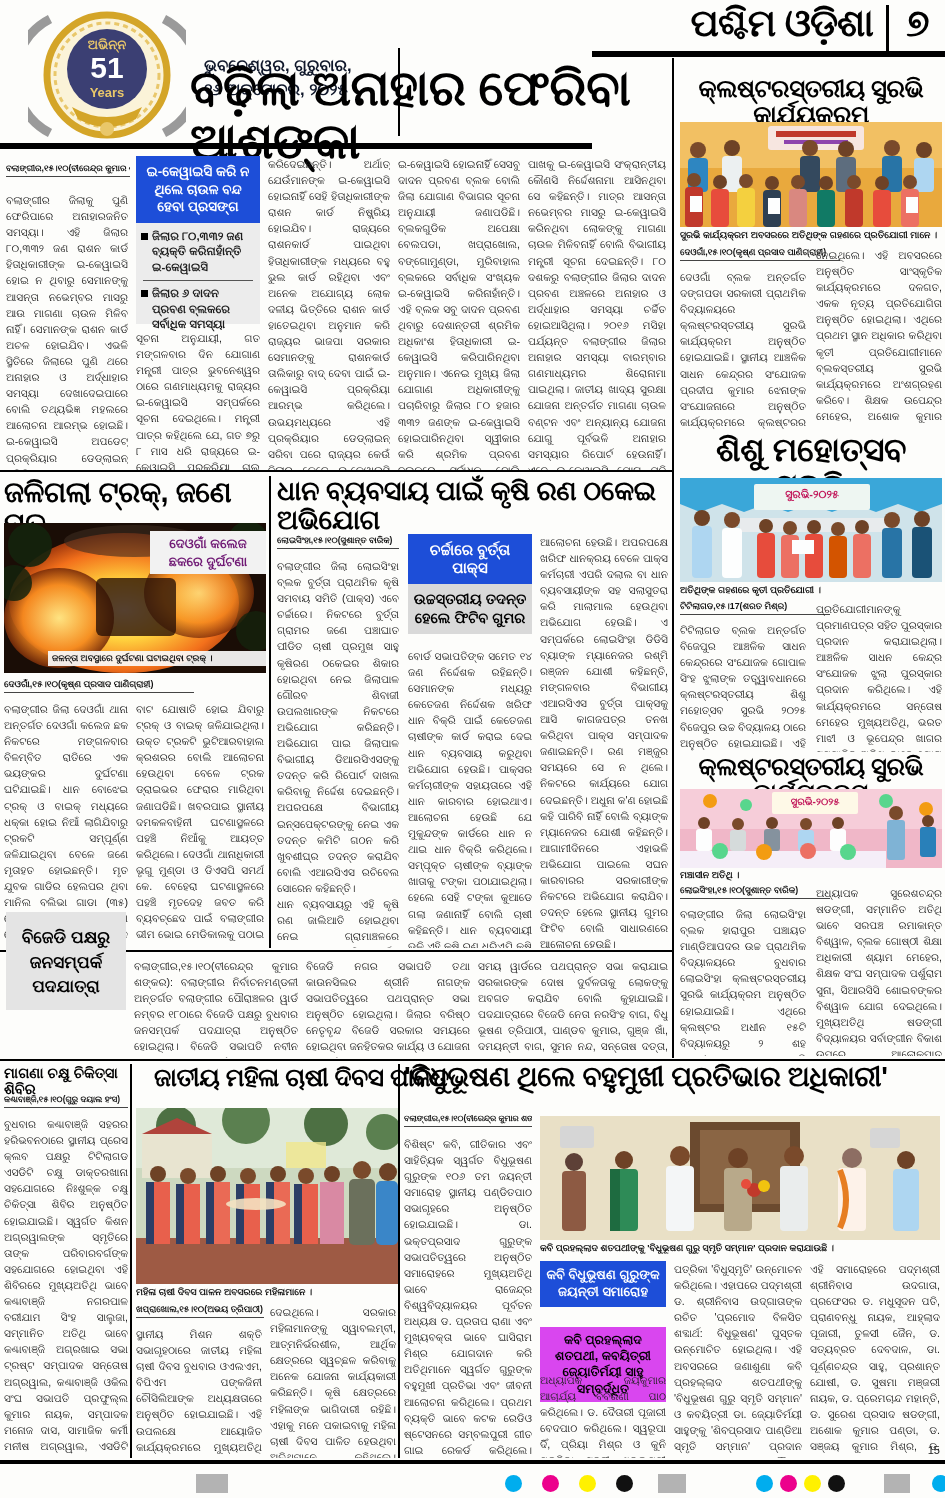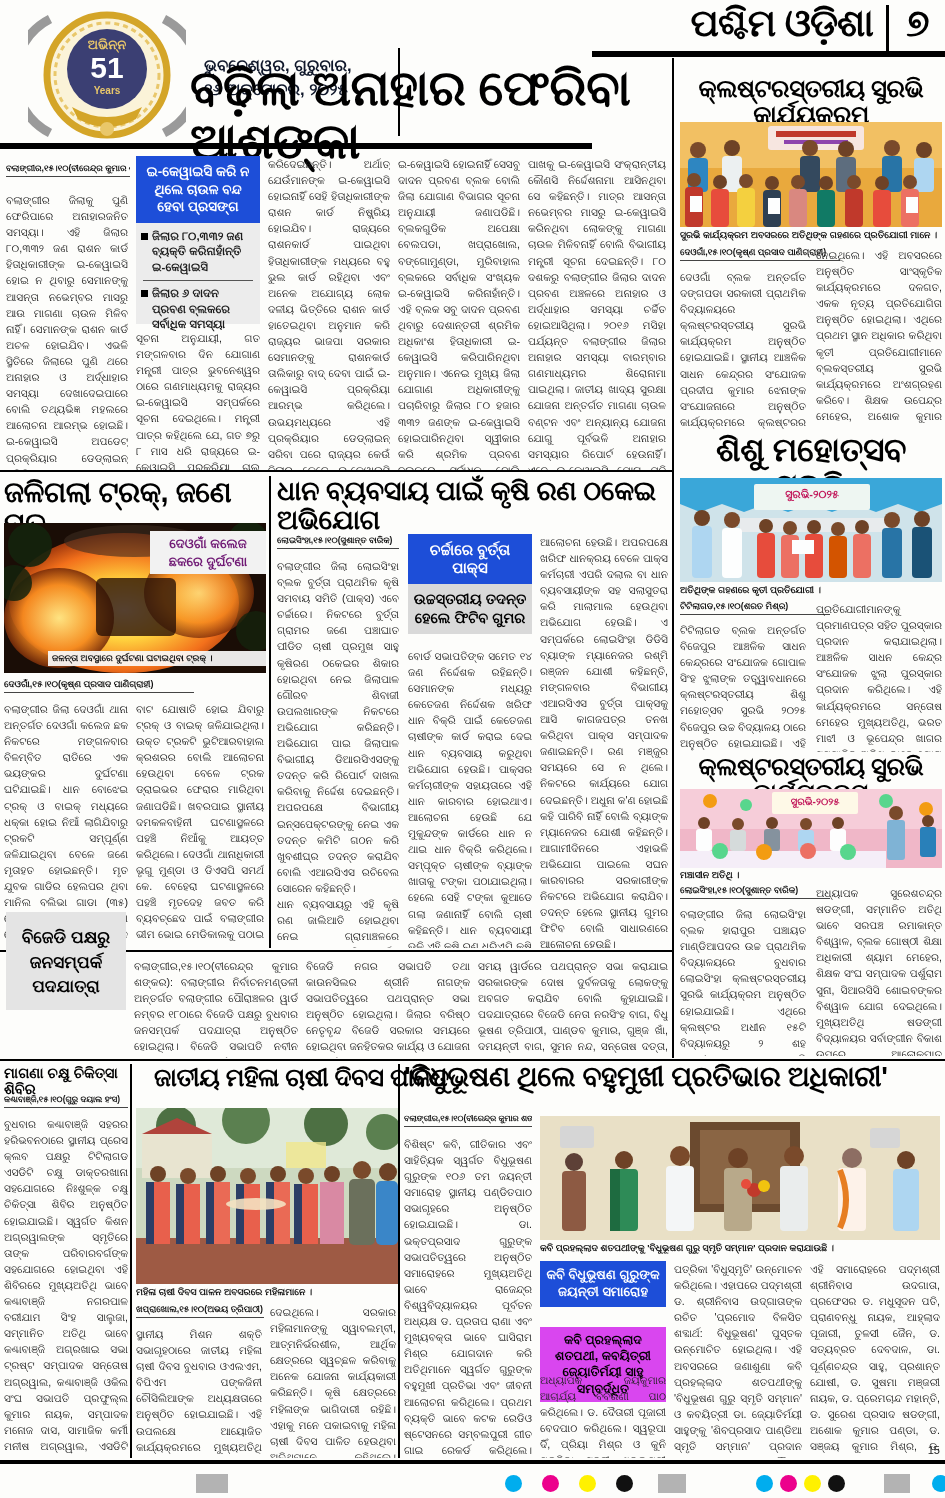--- a/index.html
+++ b/index.html
@@ -34,21 +34,21 @@
         <path d="M136 16 A64 64 0 0 1 136 130" fill="none" stroke="#9a9a9a" stroke-width="9"></path>
         <circle cx="79" cy="72" r="62" fill="#fbf3d8"></circle>
         <circle cx="79" cy="72" r="60" fill="none" stroke="#d4a528" stroke-width="7"></circle>
         <circle cx="79" cy="72" r="52" fill="none" stroke="#e9c76a" stroke-width="3" stroke-dasharray="5 4"></circle>
         <circle cx="79" cy="66" r="40" fill="#3b3f73"></circle>
         <path d="M44 104 Q79 124 114 104 L108 116 Q79 132 50 116 Z" fill="#d4a528"></path>
         <circle cx="79" cy="126" r="7" fill="#e9c76a"></circle>
       </svg>
       <div class="abs" style="left:0;top:34px;width:158px;text-align:center;color:#e9c76a;font-size:13px;font-weight:bold;">ଅଭିନ୍ନ</div>
       <div class="abs" style="left:0;top:48px;width:158px;text-align:center;color:#ffffff;font-size:30px;font-weight:bold;">51</div>
-      <div class="abs" style="left:0;top:82px;width:158px;text-align:center;color:#e9c76a;font-size:10px;font-weight:bold;">Years</div>
+      <div class="abs" style="left:0;top:82px;width:158px;text-align:center;color:#e9c76a;font-size:13px;font-weight:bold;">Years</div>
     </div>
 
     <div class="abs" style="left:204px;top:54px;width:190px;height:60px;font-size:16.5px;font-weight:bold;line-height:1.45;color:#0f172a;">
       <div>ଭୁବନେଶ୍ୱର, ଗୁରୁବାର,</div>
       <div>୧୬ ଅକ୍ଟୋବର, ୨୦୨୫</div>
     </div>
     <div class="rule" style="left:398px;top:48px;width:2px;height:88px;"></div>
 
     <div class="abs" style="left:555px;top:2px;width:318px;height:50px;font-size:38px;font-weight:bold;text-align:right;letter-spacing:-1px;color:#000;">ପଶ୍ଚିମ ଓଡ଼ିଶା</div>
     <div class="rule" style="left:886px;top:5px;width:2.5px;height:47px;"></div>
@@ -159,21 +159,21 @@
         <circle cx="212" cy="42" r="8" fill="#7a4a2b"></circle>
           <rect x="202" y="50" width="20" height="50" rx="4" fill="#2874a6"></rect>
         <circle cx="242" cy="41" r="8" fill="#6e4226"></circle>
           <rect x="232" y="49" width="20" height="51" rx="4" fill="#1a5276"></rect>
         <rect x="112" y="62" width="22" height="14" fill="#fdfefe"></rect>
       </g>
     </svg>
     <div class="abs" style="left:74px;top:10px;width:116px;text-align:center;font-size:11px;font-weight:bold;color:#c2185b;">ସୁରଭି-୨୦୨୫</div>
   </div>
   <div class="caption" style="left:680px;top:585px;width:262px;">ଅତିଥିଙ୍କ ଗହଣରେ କୃତୀ ପ୍ରତିଯୋଗୀ ।</div>
-  <div class="dl" style="left:680px;top:601px;width:150px;font-size:8.8px;">ଟିଟିଲାଗଡ,୧୫।୧୦(ଶରତ ମିଶ୍ର)</div>
+  <div class="dl" style="left:680px;top:601px;width:150px;font-size:8.8px;">ଟିଟିଲାଗଡ,୧୫।17(ଶରତ ମିଶ୍ର)</div>
   <div class="col" style="left:680px;top:622px;width:126px;height:130px;">ଟିଟିଲାଗଡ ବ୍ଲକ ଅନ୍ତର୍ଗତ ବିଜେପୁର ଆଞ୍ଚଳିକ ସାଧନ କେନ୍ଦ୍ରରେ ସଂଯୋଜକ ଗୋପାଳ ସିଂହ ଝୁଲାଙ୍କ ତତ୍ତ୍ୱାବଧାନରେ କ୍ଲଷ୍ଟରସ୍ତରୀୟ ଶିଶୁ ମହୋତ୍ସବ ସୁରଭି ୨୦୨୫ ବିଜେପୁର ଉଚ୍ଚ ବିଦ୍ୟାଳୟ ଠାରେ ଅନୁଷ୍ଠିତ ହୋଇଯାଇଛି। ଏହି ଅବସରରେ ଆୟୋଜିତ ବିଭିନ୍ନ ପ୍ରତିଯୋଗିତାରେ ବିଭିନ୍ନ ବିଦ୍ୟାଳୟର ଛାତ୍ରୀଛାତ୍ର ଭାଗନେଇ ନିଜ ନିଜ ପ୍ରତିଭା ଦେଖାଇଥିଲେ। କୃତୀ</div>
   <div class="col" style="left:816px;top:601px;width:126px;height:151px;">ପ୍ରତିଯୋଗୀମାନଙ୍କୁ ପ୍ରମାଣପତ୍ର ସହିତ ପୁରସ୍କାର ପ୍ରଦାନ କରାଯାଇଥିଲା। ଆଞ୍ଚଳିକ ସାଧନ କେନ୍ଦ୍ର ସଂଯୋଜକ ଝୁଲା ପୁରସ୍କାର ପ୍ରଦାନ କରିଥିଲେ। ଏହି କାର୍ଯ୍ୟକ୍ରମରେ ସନ୍ତୋଷ ମେହେର ମୁଖ୍ୟଅତିଥି, ଭରତ ମାଝୀ ଓ ଭୂପେନ୍ଦ୍ର ଖାଗର ସମ୍ମାନିତ ଅତିଥି ଭାବେ ଯୋଗ ଦେଇଥିଲେ। ସୁରଭି କାର୍ଯ୍ୟକ୍ରମ ଦ୍ୱାରା ଛାତ୍ରୀଛାତ୍ର ନିଜର ଅନ୍ତର୍ନିହିତ ପ୍ରତିଭାର ବିକାଶ ପାଇଁ ପ୍ରେରଣା ପାଉଛନ୍ତି ବୋଲି ଅତିଥିମାନେ ମତବ୍ୟକ୍ତ କରିଥିଲେ।</div>
 
   <div class="hl" style="left:678px;top:754px;width:266px;height:34px;font-size:24.5px;text-align:center;">କ୍ଲଷ୍ଟରସ୍ତରୀୟ ସୁରଭି କାର୍ଯ୍ୟକ୍ରମ</div>
   <div class="photo" style="left:680px;top:789px;width:262px;height:79px;">
     <svg width="262" height="79" viewBox="0 0 262 79">
       <rect width="262" height="79" fill="#f0b7c8"></rect>
       <rect x="0" y="0" width="262" height="40" fill="#f6cdd9"></rect>
       <rect x="92" y="3" width="86" height="22" rx="2" fill="#fef9e7"></rect>
       <circle cx="30" cy="12" r="7" fill="#f39c12"></circle>

